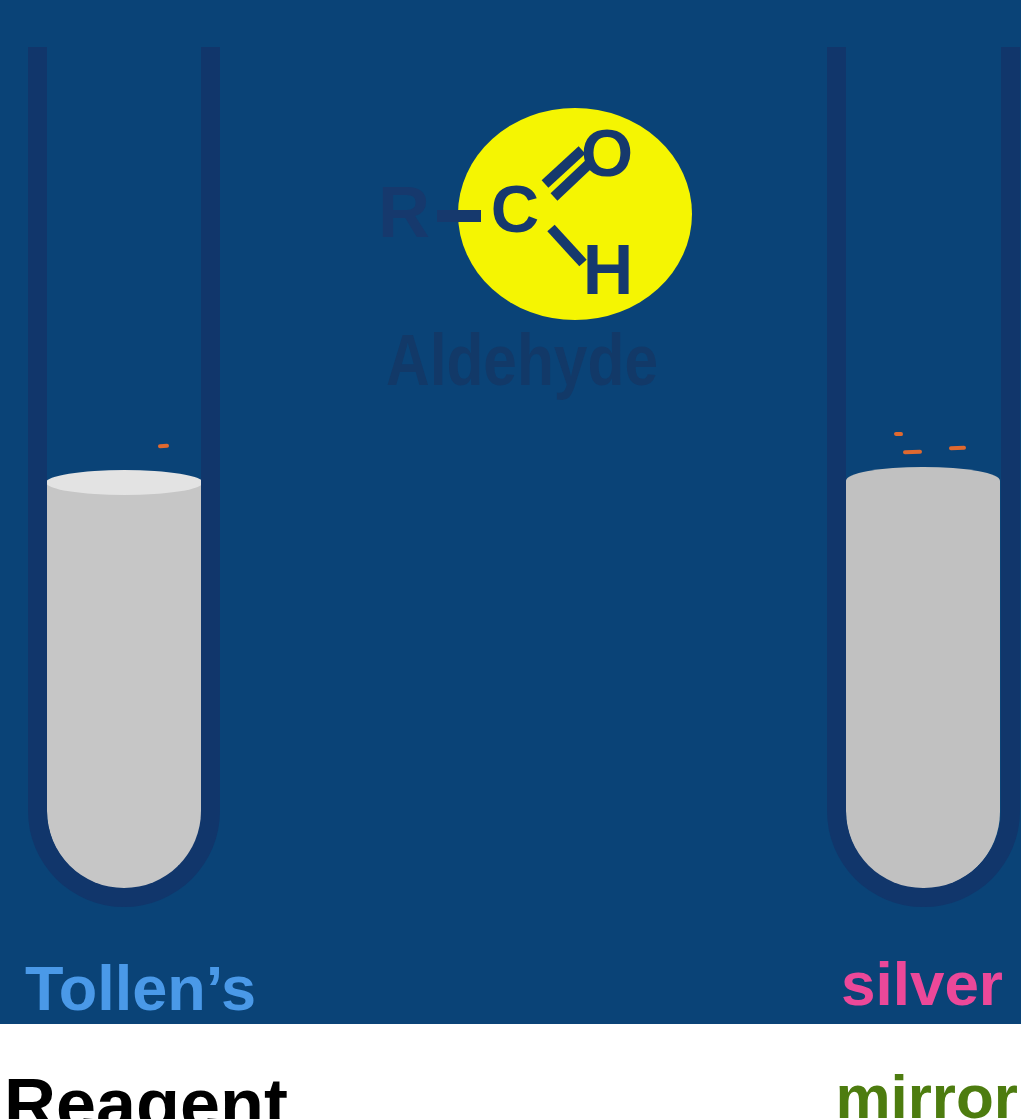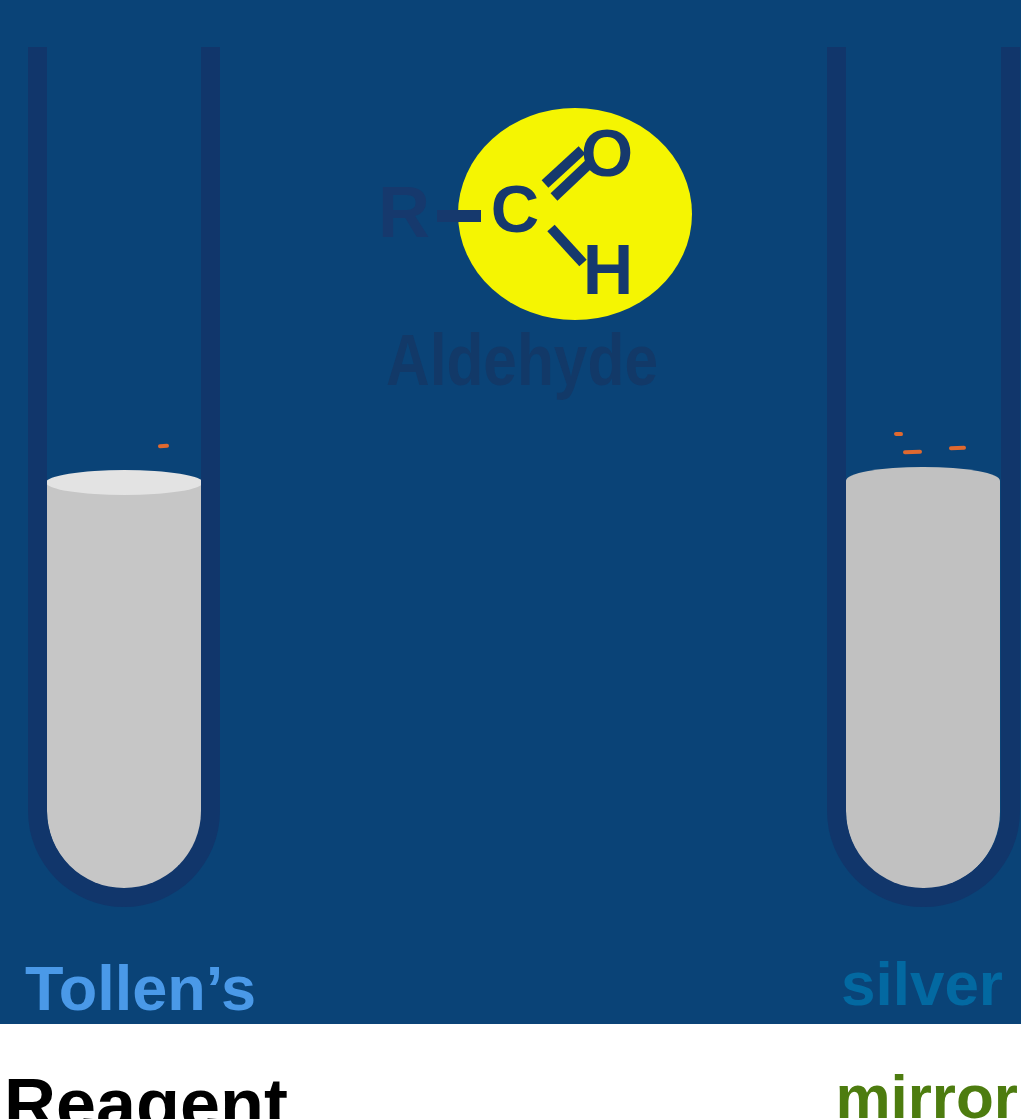--- a/index.html
+++ b/index.html
@@ -70,21 +70,21 @@
   }
   .molecule text.caption { fill: #123968; }
   .label {
     position: absolute;
     font-weight: bold;
     line-height: 1;
     white-space: nowrap;
   }
   .label-tollens { left: 25px; top: 957px;  font-size: 63px; color: #4a99e8; }
   .label-reagent { left: 4px;  top: 1068px; font-size: 72px; color: #000000; }
-  .label-silver  { right: 18px; top: 953px;  font-size: 62px; color: #0369a1; text-align: right; margin-left: 36px; }
+  .label-silver  { right: 18px; top: 953px;  font-size: 62px; color: #ec4899; text-align: right; margin-left: 36px; }
   .label-mirror  { right: 3px;  top: 1038px; font-size: 62px; color: #4d7c0f; text-align: right; margin-top: 28px; }
 </style>
 </head>
 <body>
 
 <div class="bg-navy"></div>
 <div class="bg-white"></div>
 
 <div>
   <div class="liquid-left"></div>

